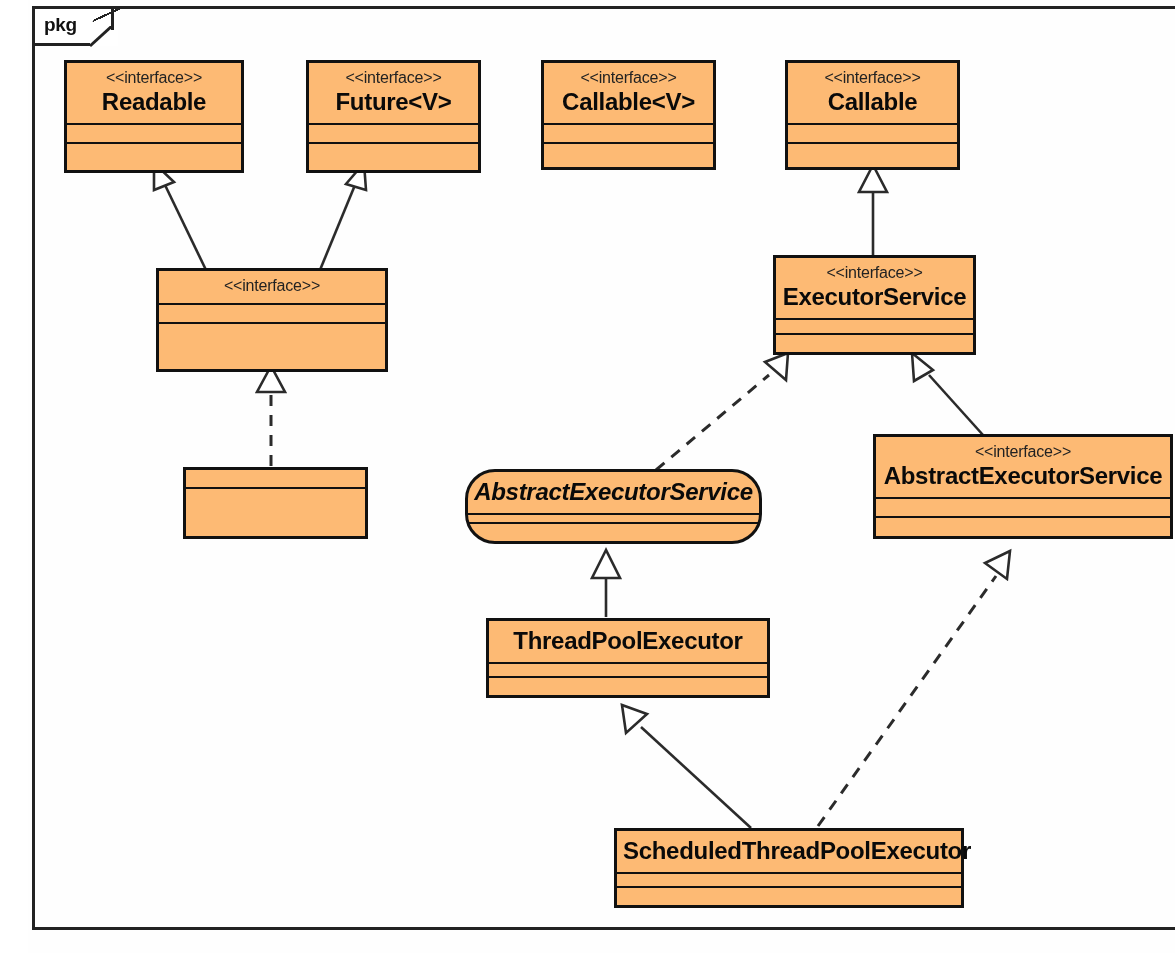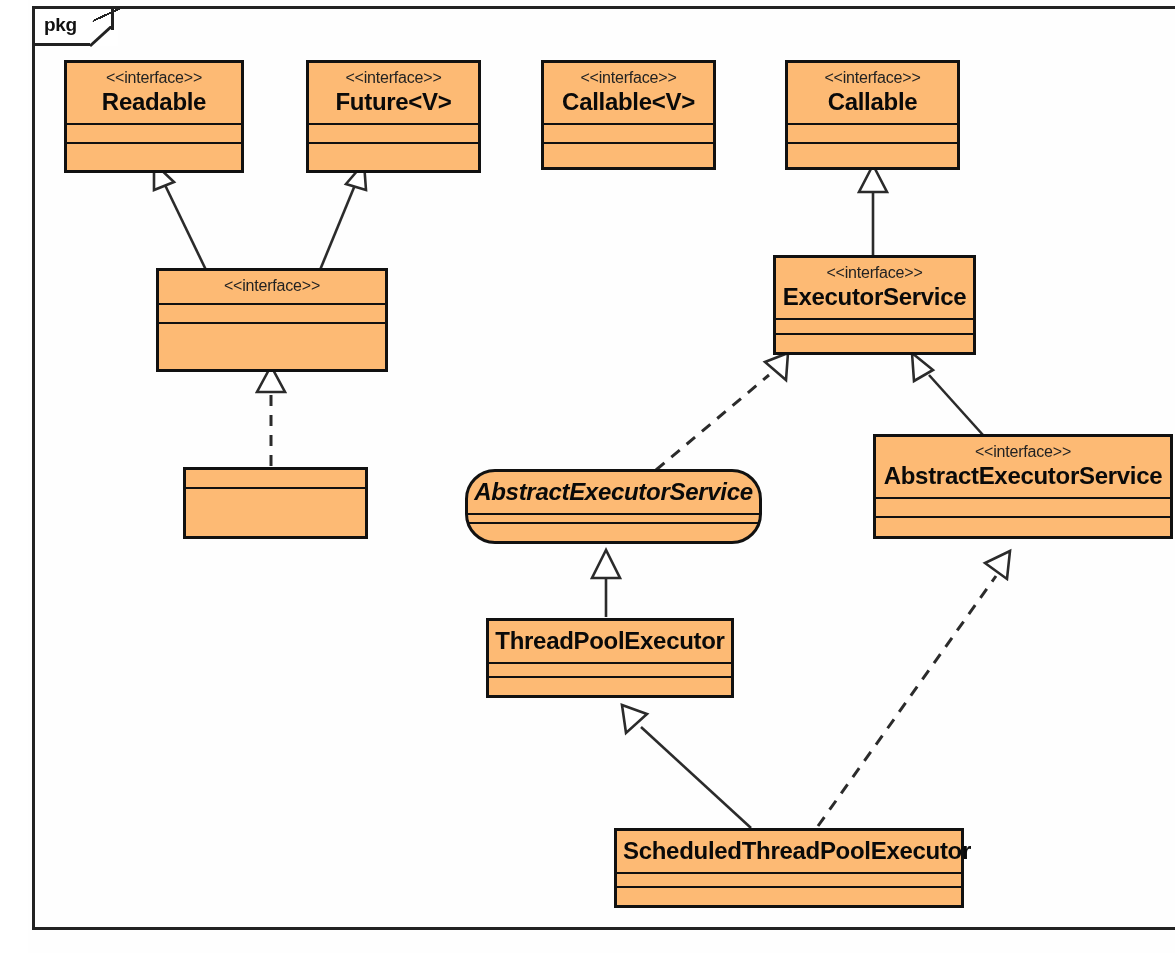--- a/index.html
+++ b/index.html
@@ -289,21 +289,21 @@
 
   <div class="uml-box" style="left:845px; top:434px; width:300px; height:105px;">
     <div class="uml-name-compartment">
       <span class="uml-stereotype">&lt;&lt;interface&gt;&gt;</span>
       <span class="uml-classname">AbstractExecutorService</span>
     </div>
     <div class="uml-attr-compartment"></div>
     <div class="uml-op-compartment"></div>
   </div>
 
-  <div class="uml-box" style="left:458px; top:618px; width:248px; height:80px;">
+  <div class="uml-box" style="left:458px; top:618px; width:284px; height:80px;">
     <div class="uml-name-compartment">
       <span class="uml-classname">ThreadPoolExecutor</span>
     </div>
     <div class="uml-attr-compartment"></div>
     <div class="uml-op-compartment"></div>
   </div>
 
   <div class="uml-box" style="left:586px; top:828px; width:350px; height:80px;justify-content:space-between;">
     <div class="uml-name-compartment">
       <span class="uml-classname">ScheduledThreadPoolExecutor</span>

